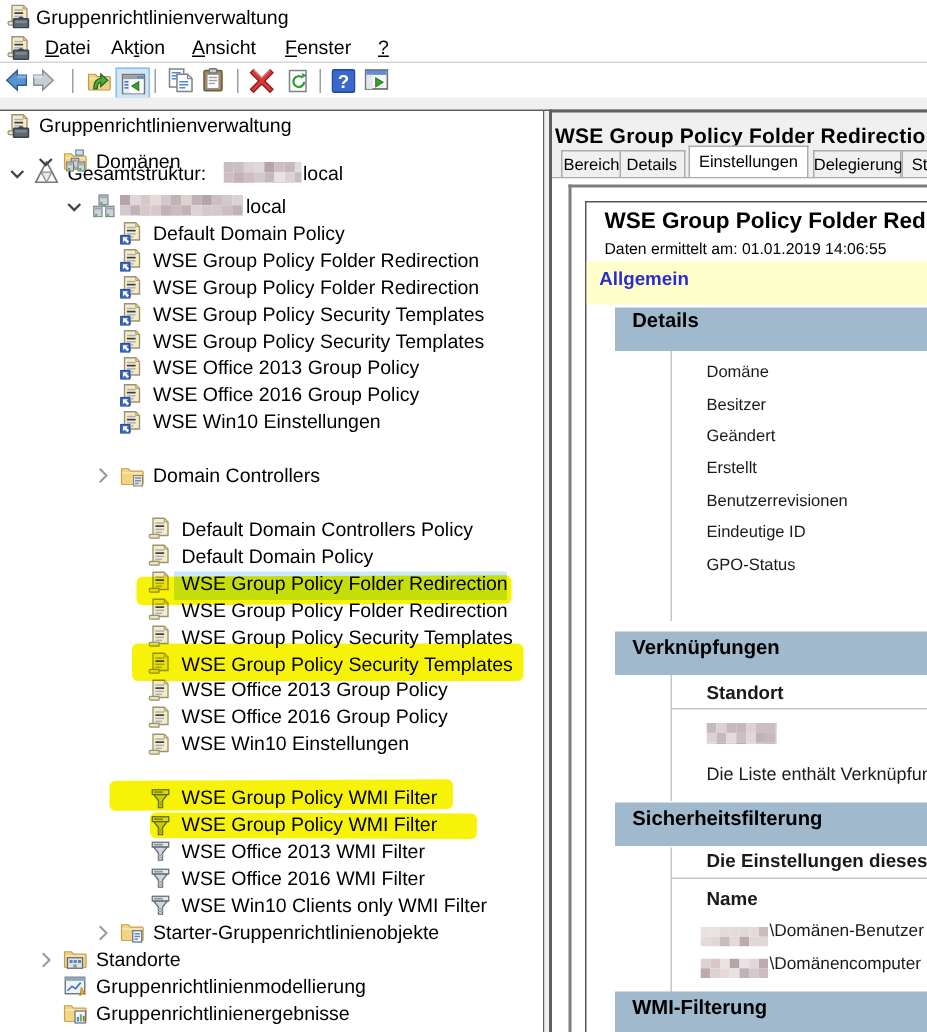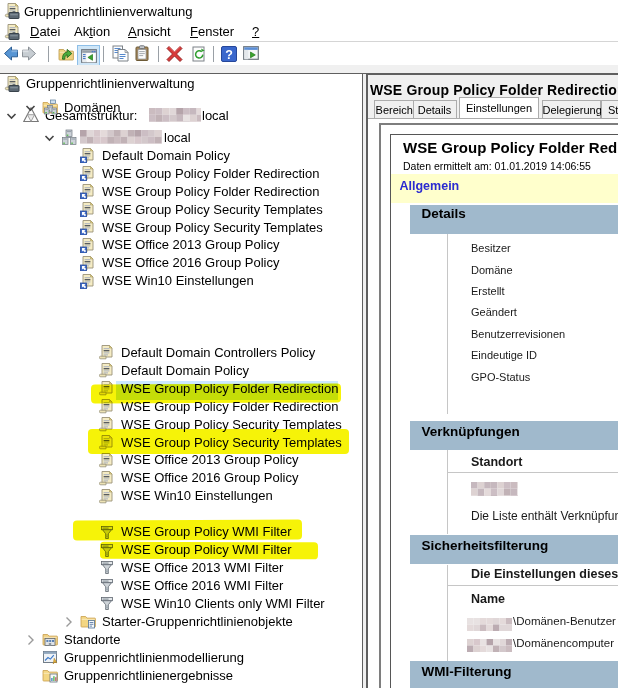--- a/index.html
+++ b/index.html
@@ -490,20 +490,38 @@
             <rect x="4.6" y="8.4" width="5.8" height="1" fill="#a8b0c0"></rect>
             <rect x="4.6" y="10.4" width="4.4" height="1" fill="#a8b0c0"></rect>
             <path d="M1.5 12.2 h5.5 v2.6 h-5.2 a1.3 1.3 0 0 1 -0.3 -2.6z" fill="#ede3b4" stroke="#96917a" stroke-width="0.8"></path>
           </g>
           <rect x="0.5" y="10" width="6" height="6" fill="#3f6bc9" stroke="#2a4d9b" stroke-width="0.8"></rect>
           <path d="M2 14.5 v-3.4 h3.4 l-1.1 1.1 1.8 1.8 -1.2 1.2 -1.8-1.8z" fill="#fff"></path>
         </svg>
       </span>
       <span class="tlabel" style="left:102px">WSE Win10 Einstellungen</span>
     </div>
+<div class="trow" style="top:233.6px">
+      <span class="chev" style="left:63px">
+        <svg width="11" height="11" viewBox="0 0 11 11">
+          <path d="M3.5 1.5 L8 6 L3.5 10.5" fill="none" stroke="#9a9a9a" stroke-width="1.4"></path>
+        </svg>
+      </span>
+      <span class="ticon" style="left:80px">
+        <svg width="16" height="16" viewBox="0 0 16 16">
+          <path d="M1 3.5 h4.6 l1.4 1.6 h7.8 a0.6 0.6 0 0 1 0.6 0.6 V13.4 a0.6 0.6 0 0 1 -0.6 0.6 H1.7 a0.7 0.7 0 0 1 -0.7 -0.7z" fill="#f3d683" stroke="#c9a04e" stroke-width="0.8"></path>
+          <path d="M1.6 5.8 h13.2 v1 H1.6z" fill="#fff" opacity="0.45"></path>
+          <rect x="9" y="8" width="6" height="7" fill="#e8e4da" stroke="#8a8574" stroke-width="0.7"></rect>
+          <rect x="10" y="9.2" width="4" height="1" fill="#7a90b8"></rect>
+          <rect x="10" y="11" width="4" height="1" fill="#7a90b8"></rect>
+          <rect x="10" y="12.8" width="2.5" height="1" fill="#7a90b8"></rect>
+        </svg>
+      </span>
+      <span class="tlabel" style="left:102px">Domain Controllers</span>
+    </div>
 <div class="trow" style="top:269.4px">
       <span class="ticon" style="left:99px">
         <svg width="16" height="16" viewBox="0 0 16 16">
           <g transform="translate(0,0)">
             <path d="M3 1.5 h7.5 l2.5 2.5 v9 h-10z" fill="#f5ecc4" stroke="#9a9278" stroke-width="0.9"></path>
             <path d="M10.5 1.5 l2.5 2.5 h-2.5z" fill="#e0cf8e" stroke="#a89a5e" stroke-width="0.6"></path>
             <rect x="4.6" y="4.2" width="5.8" height="1" fill="#a8b0c0"></rect>
             <rect x="4.6" y="6.2" width="5.8" height="1.1" fill="#323846"></rect>
             <rect x="4.6" y="8.4" width="5.8" height="1" fill="#a8b0c0"></rect>
             <rect x="4.6" y="10.4" width="4.4" height="1" fill="#a8b0c0"></rect>
@@ -779,24 +797,24 @@
   <div id="sunken"></div>
   <div id="rptframe"></div>
 </div>
 
 <div id="rpt">
 <div class="rpt-h1">WSE Group Policy Folder Redirection</div>
 <div class="rpt-sub">Daten ermittelt am: 01.01.2019 14:06:55</div>
 <div class="rpt-yellow">Allgemein</div>
 <div class="band" style="top:204.5px;padding-top:1.5px">Details</div>
 <div class="tbl" style="top:234px;height:180px;padding-top:5px">
+      <div class="cell">Domäne</div>
       <div class="cell">Besitzer</div>
-      <div class="cell">Domäne</div>
+      <div class="cell">Geändert</div>
       <div class="cell">Erstellt</div>
-      <div class="cell">Geändert</div>
       <div class="cell">Benutzerrevisionen</div>
       <div class="cell">Eindeutige ID</div>
       <div class="cell">GPO-Status</div>
     </div>
 <div class="band" style="top:420.5px">Verknüpfungen</div>
 <div class="tbl" style="top:450px;height:84px;border-bottom:none">
       <div class="cell bold hdr" style="margin-top:2px;font-size:12.5px">Standort</div>
       <div class="cellblur" style="margin-top:9px">
         <svg width="47" height="14" viewBox="0 0 47 14">
           <rect x="0.0" y="0.0" width="6.6" height="6.6" fill="#c6b8be"></rect>

